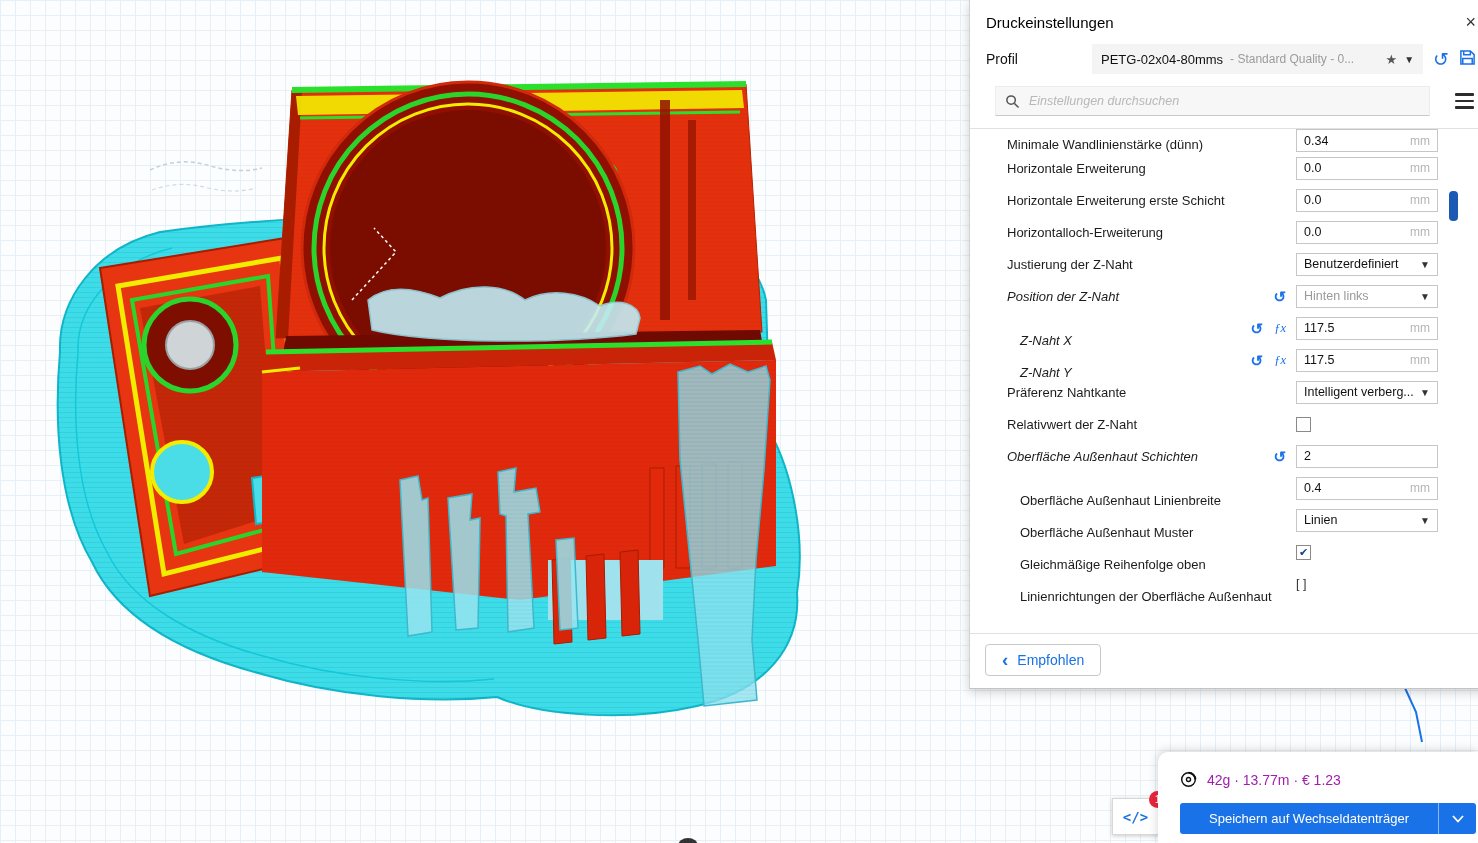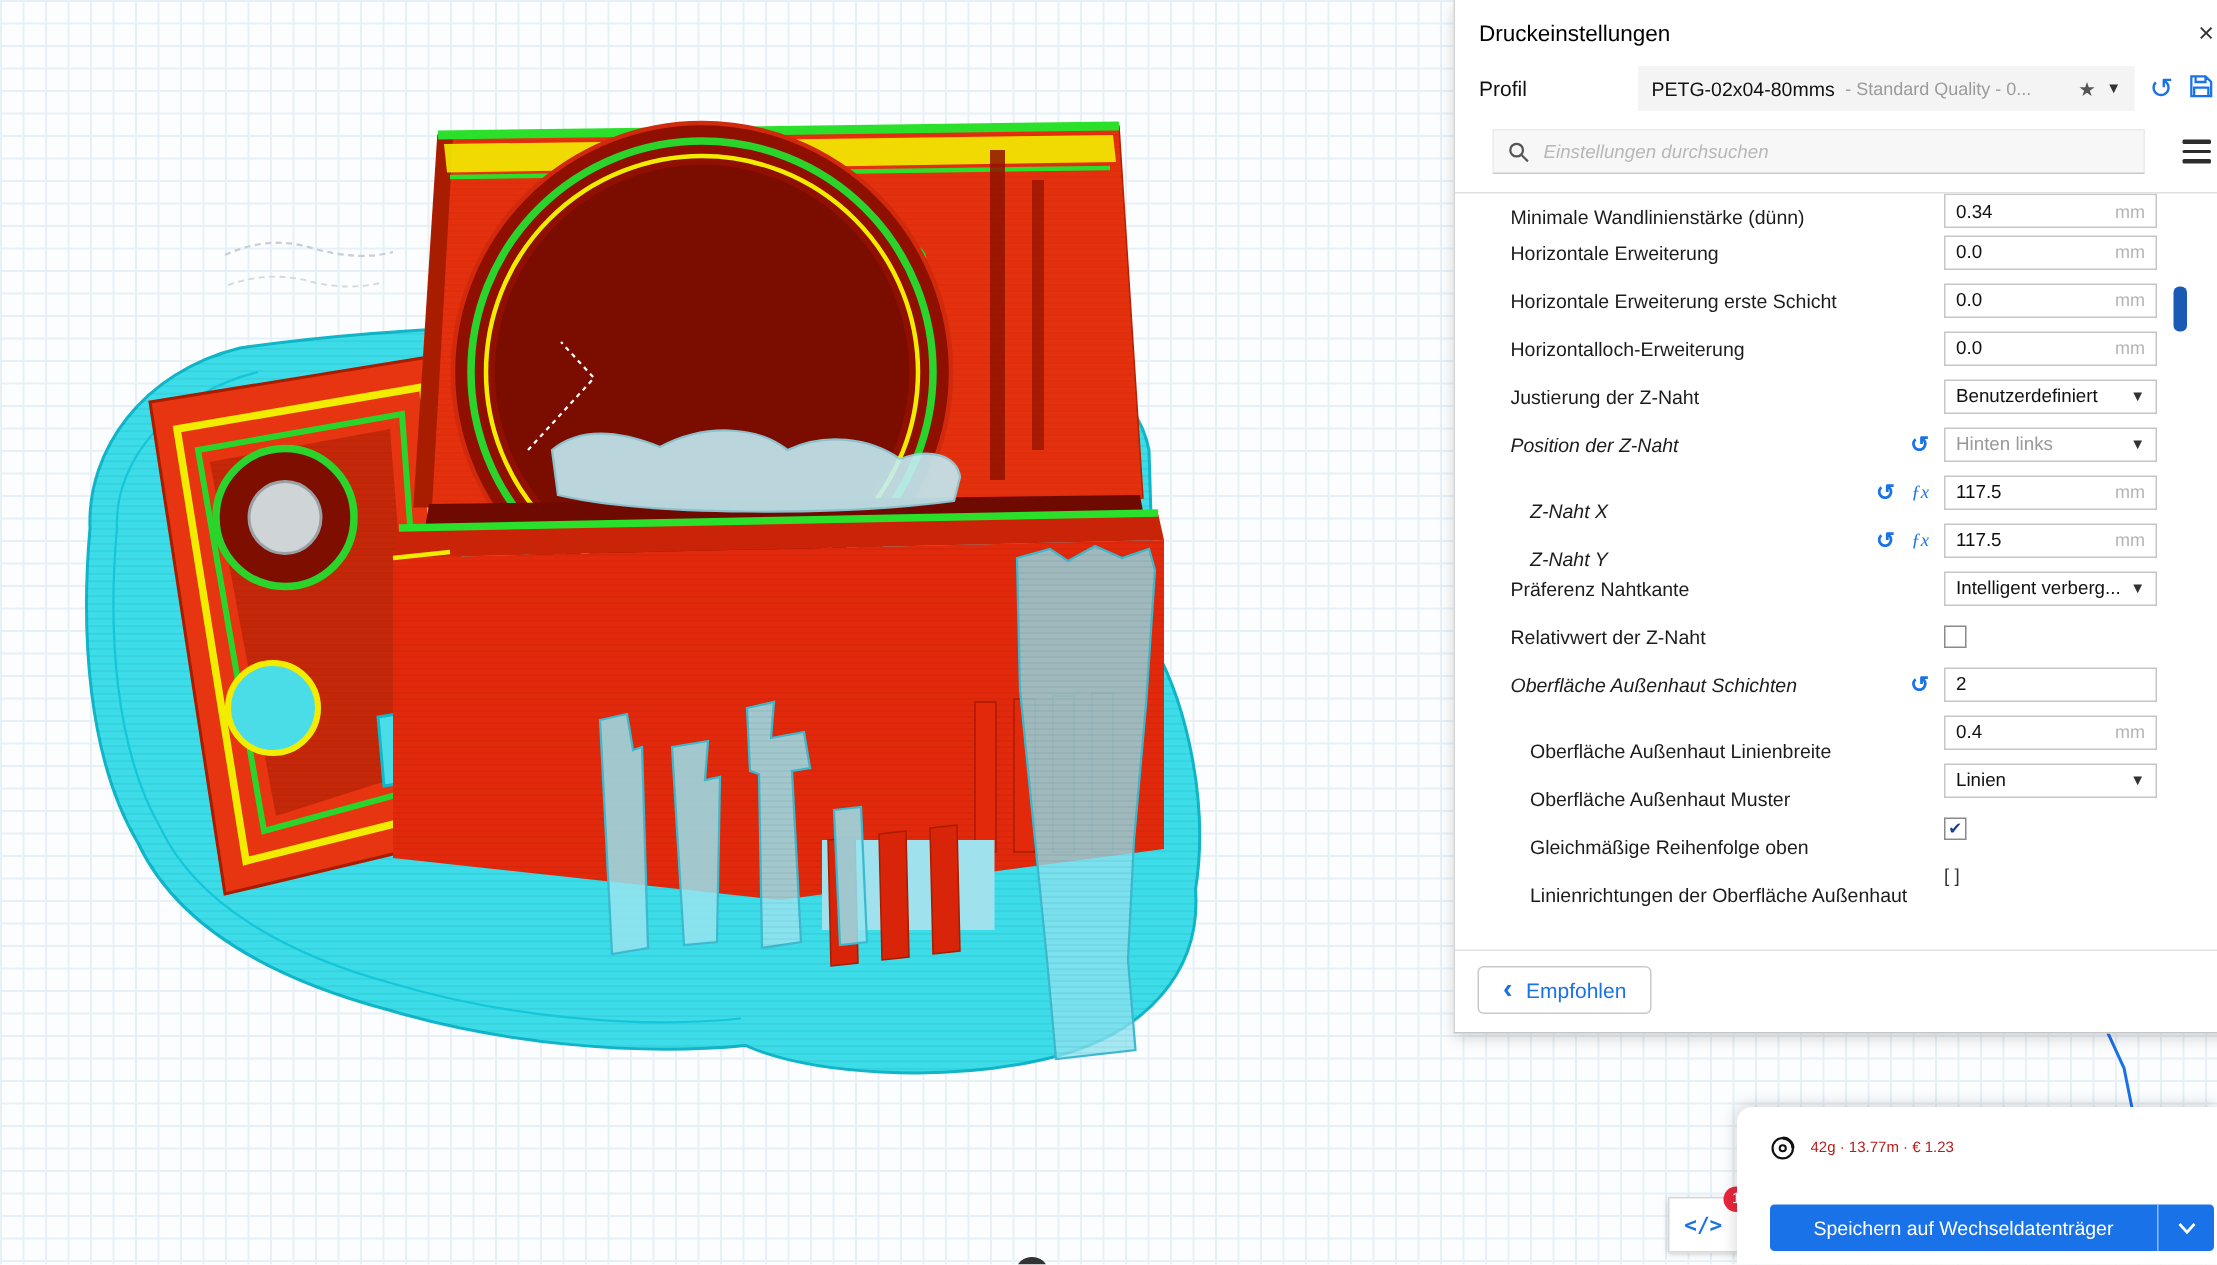--- a/index.html
+++ b/index.html
@@ -70,23 +70,23 @@
   .scroll-thumb { position:absolute; right:34px; top:62px; width:9px; height:30px; border-radius:4px; background:#1a5ab4; cursor:grab; }
 
   .panel-footer { border-top:1px solid #e1e1e1; padding:10px 15px 12px; }
   .empfohlen-btn { display:inline-flex; align-items:center; gap:9px; height:32px; padding:0 16px; border:1px solid #c9c9c9; border-radius:4px; background:#fff; color:#1a72e8; font-size:14px; cursor:pointer; }
   .chevron-left { font-size:19px; font-weight:bold; line-height:0; }
 
   
   .stats-card { position:absolute; right:0; bottom:0; width:320px; background:#fff; border-radius:10px 0 0 0; box-shadow:-1px -2px 10px rgba(0,0,0,.15); padding:14px 0 9px; }
   .stat-row { display:flex; align-items:center; gap:10px; padding:0 13px 0 22px; height:27px; }
   .time-text { font-size:14.5px; font-weight:bold; color:#0d0d0d; }
-  .material-text { font-size:10px; color:#b91c1c; }
+  .material-text { font-size:14px; color:#a21caf; }
   .info-icon { margin-left:auto; cursor:pointer; display:flex; }
-  .save-row { display:flex; margin:24px 2px 0 22px; }
+  .save-row { display:flex; margin:10px 2px 0 22px; }
   .save-btn { flex:1; height:31px; background:#1a72e8; border-radius:3px; display:flex; align-items:stretch; color:#fff; cursor:pointer; overflow:hidden; }
   .save-label { flex:1; display:flex; align-items:center; justify-content:center; font-size:13px; }
   .save-chevron { width:38px; border-left:1px solid rgba(255,255,255,.5); display:flex; align-items:center; justify-content:center; font-size:12px; }
 
   
   .pp-btn { position:absolute; left:1112px; top:798px; width:47px; height:37px; background:#fff; border:1px solid #d8d8d8; box-shadow:0 1px 4px rgba(0,0,0,.2); display:flex; align-items:center; justify-content:center; cursor:pointer; }
   .pp-glyph { color:#1a72e8; font-family:"DejaVu Sans Mono",monospace; font-size:14px; font-weight:bold; }
   .pp-badge { position:absolute; top:-8px; right:-8px; width:17px; height:17px; border-radius:50%; background:#e8263e; color:#fff; font-size:10px; display:flex; align-items:center; justify-content:center; }
 </style>
 </head>

